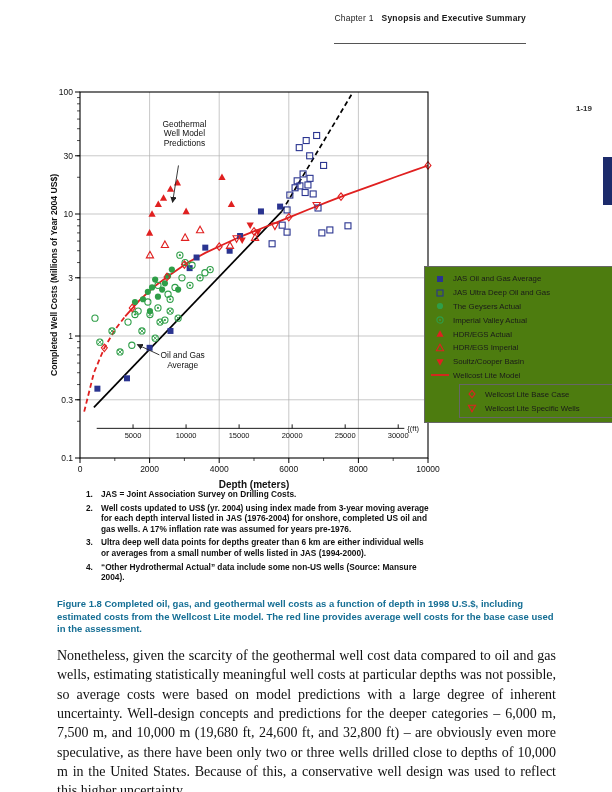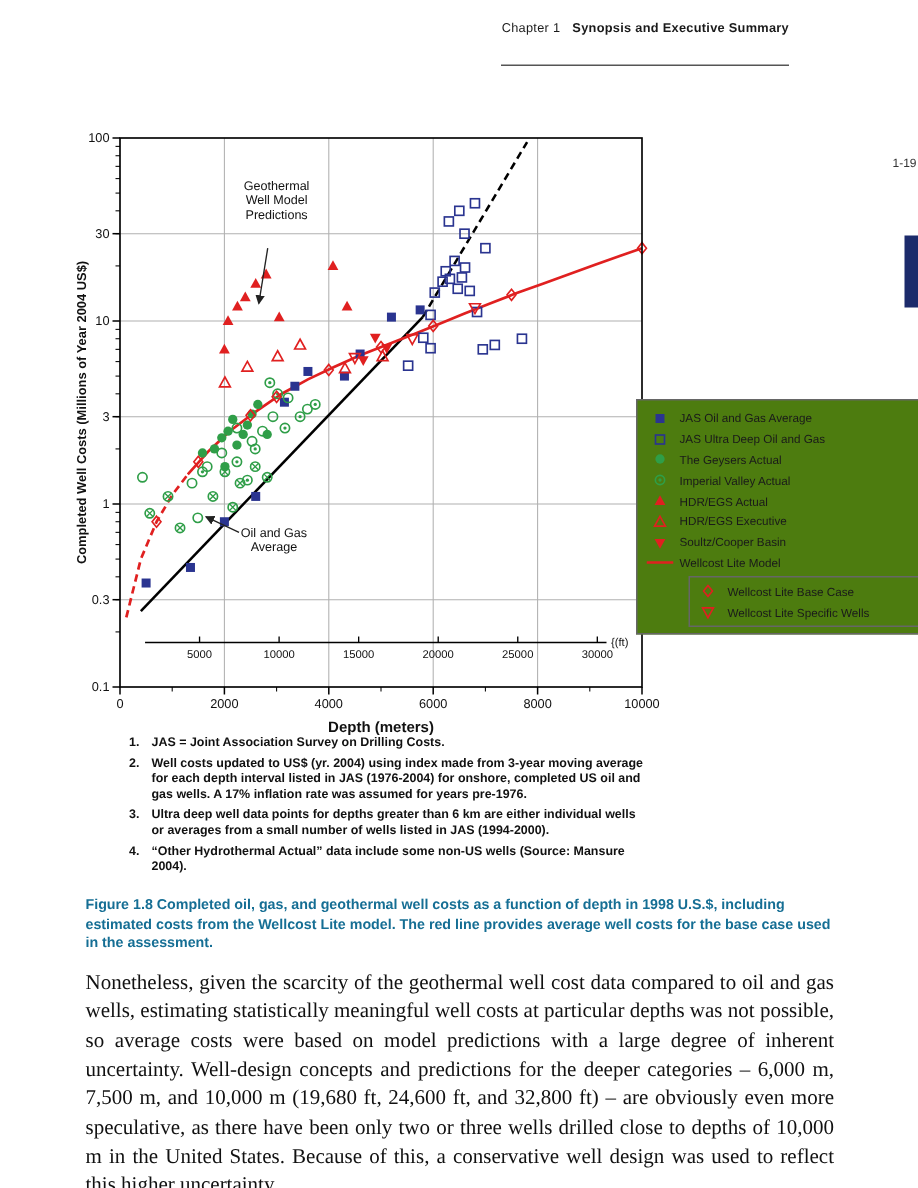--- a/index.html
+++ b/index.html
@@ -2,21 +2,21 @@
 <html><head>
 <meta charset="utf-8">
 <style>
   html,body{margin:0;padding:0;background:#ffffff;}
   .page{position:relative;width:612px;height:792px;background:#fff;overflow:hidden;
         font-family:"Liberation Sans",sans-serif;}
   .header{position:absolute;top:13px;right:86px;font-size:8.5px;color:#1a1a1a;
           padding-bottom:20px;border-bottom:1px solid #555;letter-spacing:0.2px;}
   .header .chapter{font-weight:normal;margin-right:8px;}
   .header .title{font-weight:bold;}
-  .page-number{position:absolute;top:104px;right:1px;font-size:8px;color:#333;}
+  .page-number{position:absolute;top:104px;right:20px;font-size:8px;color:#333;font-weight:bold;}
   .edge-tab{position:absolute;top:157px;right:0;width:9px;height:48px;background:#1c2b6b;}
   #chart-svg{position:absolute;left:0;top:0;}
   #chart-svg text{font-family:"Liberation Sans",sans-serif;}
   #legend{position:absolute;left:424px;top:266px;width:204px;border:1px solid #666;
           background:#4d7c0f;padding:5px 4px 4px 6px;box-sizing:border-box;}
   .legend-item{display:flex;align-items:center;height:13.8px;font-size:7.8px;color:#1a1a1a;white-space:nowrap;}
   .legend-item svg{flex:0 0 18px;margin-right:4px;}
   #legend-boxed{border:1px solid #666;margin-left:28px;margin-top:2px;padding:2px 3px;}
   #footnotes{position:absolute;left:86px;top:489px;width:346px;}
   .footnote{display:flex;font-size:8.3px;line-height:1.28;color:#111;margin-bottom:3px;font-weight:bold;}
@@ -303,21 +303,21 @@
         <div class="legend-item">
           <svg width="18" height="12">
             <path d="M9 2.2L12.61 8.736L5.390000000000001 8.736Z" fill="#e02020"></path>
           </svg>
           <span>HDR/EGS Actual</span>
         </div>
         <div class="legend-item">
           <svg width="18" height="12">
             <path d="M9 2.2L12.61 8.736L5.390000000000001 8.736Z" fill="none" stroke="#e02020" stroke-width="1.1"></path>
           </svg>
-          <span>HDR/EGS Executive</span>
+          <span>HDR/EGS Imperial</span>
         </div>
         <div class="legend-item">
           <svg width="18" height="12">
             <path d="M9 9.8L12.61 3.2640000000000002L5.390000000000001 3.2640000000000002Z" fill="#e02020"></path>
           </svg>
           <span>Soultz/Cooper Basin</span>
         </div>
         <div class="legend-item">
           <svg width="18" height="12">
             <line x1="0" y1="6" x2="18" y2="6" stroke="#e02020" stroke-width="1.8"></line>

